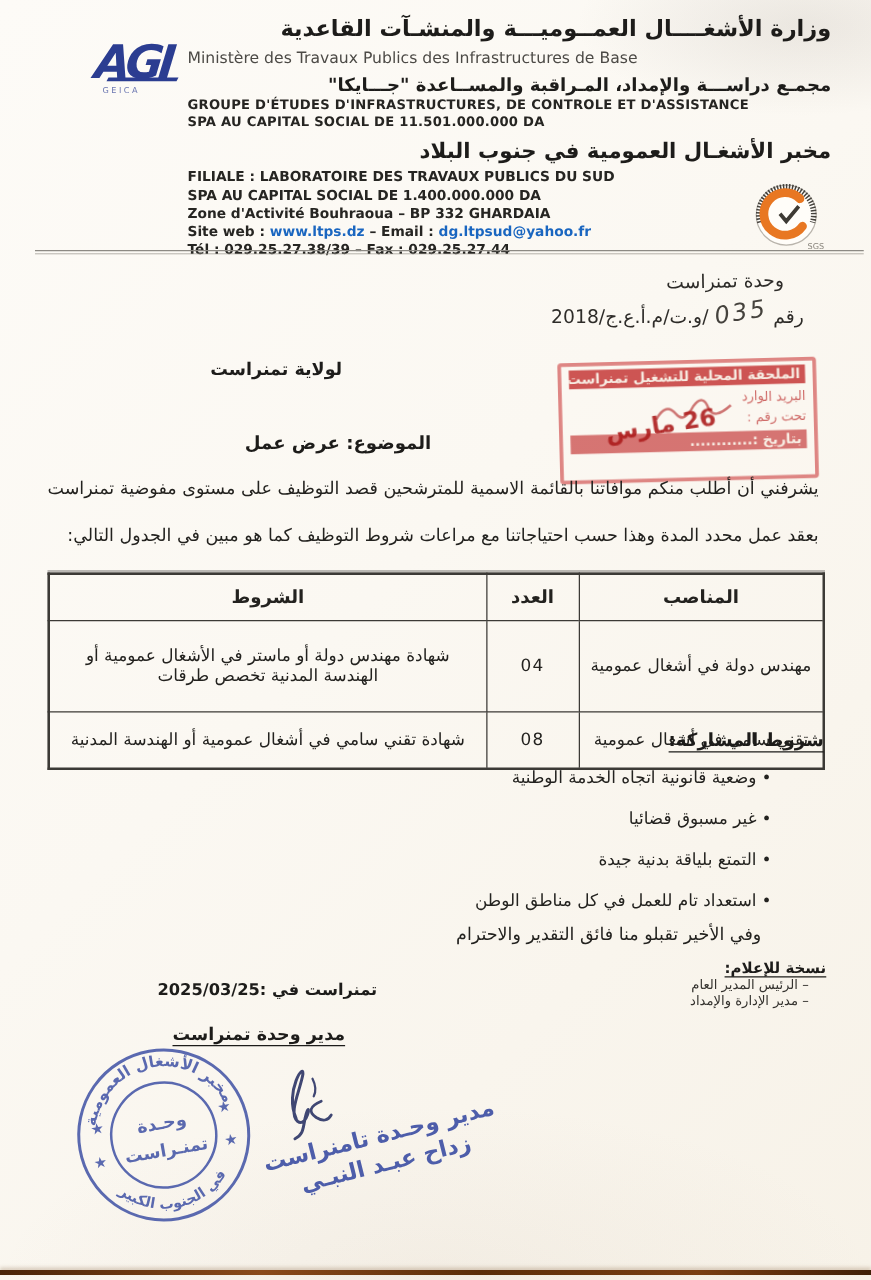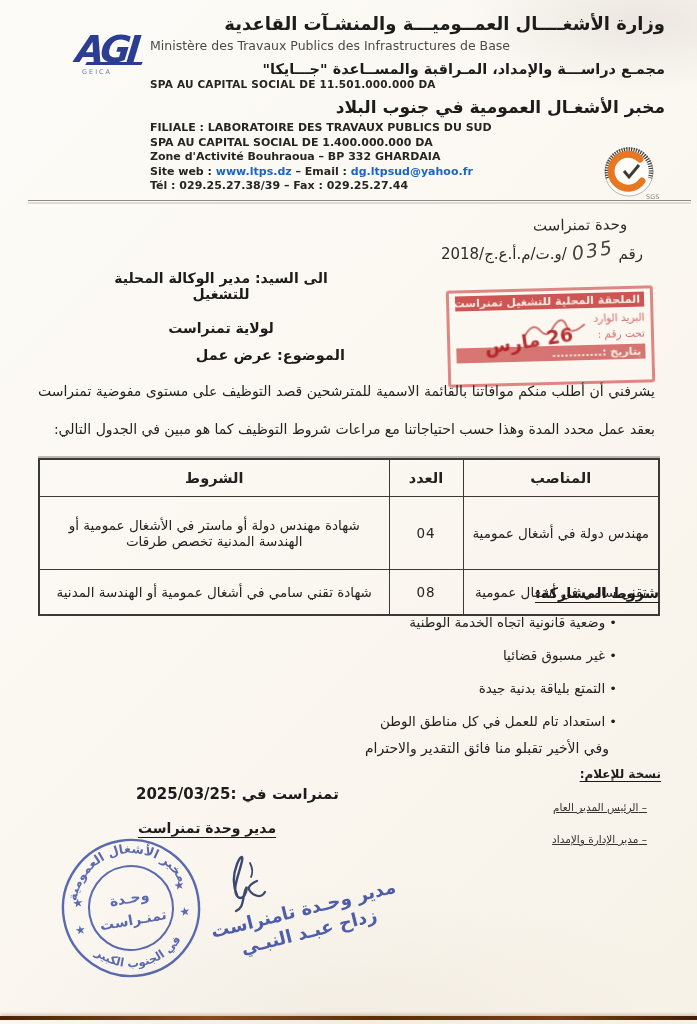--- a/index.html
+++ b/index.html
@@ -72,23 +72,23 @@
   
   .part-title{right:38px;top:585px;font-size:14.5px;font-weight:bold;direction:rtl;text-decoration:underline;text-underline-offset:4px;}
   .bullets{right:80px;top:613px;direction:rtl;font-size:13.5px;color:#23221f;}
   .bullet-item{margin-bottom:14px;line-height:19px;}
   .bullet-item::before{content:"• ";font-size:13px;}
   .closing{right:88px;top:740px;direction:rtl;font-size:14px;color:#23221f;}
 
   
   .copy-block{right:36px;top:767px;direction:rtl;}
   .copy-title{font-size:12px;font-weight:bold;text-decoration:underline;text-underline-offset:3px;}
-  .copy-item{font-size:10.5px;color:#34322e;margin-top:20px;margin-right:14px;text-decoration:underline;}
+  .copy-item{font-size:10.5px;color:#34322e;margin-top:1px;margin-right:14px;}
   .copy-item::before{content:"–  ";}
-  .date-line{left:136px;top:785px;font-size:15px;font-weight:bold;direction:rtl;}
+  .date-line{left:126px;top:785px;font-size:13px;font-weight:bold;direction:rtl;}
   .signer-title{left:138px;top:820px;font-size:14px;font-weight:bold;direction:rtl;
     text-decoration:underline;text-underline-offset:4px;}
 
   .round-stamp{left:58px;top:835px;width:146px;height:146px;transform:rotate(-10deg);opacity:.85;}
   .signature{left:205px;top:843px;opacity:.9;}
   .name-stamp{left:186px;top:898px;width:240px;transform:rotate(-14deg);direction:rtl;
     text-align:center;color:#3f51a5;font-weight:bold;opacity:.92;}
   .name-stamp .n1{font-size:18px;letter-spacing:1px;}
   .name-stamp .n2{font-size:18px;letter-spacing:1px;margin-top:2px;}
 
@@ -105,20 +105,21 @@
     <div class="agi-letters">AGI</div>
     <div class="agi-bar"></div>
     <div class="agi-sub">GEICA</div>
   </div>
 
 
   <div class="abs header-text">
     <div class="ministry-ar rtl">وزارة الأشغــــال العمــوميـــة والمنشـآت القاعدية</div>
     <div class="ministry-fr">Ministère des Travaux Publics des Infrastructures de Base</div>
     <div class="group-ar rtl">مجمـع دراســـة والإمداد، المـراقبة والمســاعدة "جـــايكا"</div>
+    <div class="fr-small">GROUPE D'ÉTUDES D'INFRASTRUCTURES, DE CONTROLE ET D'ASSISTANCE</div>
     <div class="fr-small">SPA AU CAPITAL SOCIAL DE 11.501.000.000 DA</div>
     <div class="lab-ar rtl">مخبر الأشغـال العمومية في جنوب البلاد</div>
     <div class="fr-line" style="margin-top:4px;">FILIALE : LABORATOIRE DES TRAVAUX PUBLICS DU SUD</div>
     <div class="fr-line">SPA AU CAPITAL SOCIAL DE 1.400.000.000 DA</div>
     <div class="fr-line">Zone d'Activité Bouhraoua – BP 332 GHARDAIA</div>
     <div class="fr-line">
       <span>Site web : </span><span class="link">www.ltps.dz</span><span> – Email : </span><span class="link">dg.ltpsud@yahoo.fr</span>
     </div>
     <div class="fr-line">Tél : 029.25.27.38/39 – Fax : 029.25.27.44</div>
   </div>
@@ -147,21 +148,20 @@
     <div class="rs-line">البريد الوارد</div>
     <div class="rs-line">تحت رقم :</div>
     <div class="rs-band" style="margin-top:5px;opacity:.8;">بتاريخ :............</div>
     <div class="rs-hand">26 مارس</div>
     <svg class="rs-scribble" width="70" height="34" viewBox="0 0 70 34">
       <path d="M4,22 q8,-14 16,-4 q6,8 14,-6 q8,-10 12,2 q4,10 18,-2" fill="none" stroke="rgba(175,30,30,.75)" stroke-width="2"></path>
     </svg>
   </div>
 
   <div class="abs addressee">
-    <div>الى السيد: مدير الوكالة المحلية للتشغيل</div>
     <div class="l2">لولاية تمنراست</div>
   </div>
 
   <div class="abs subject">الموضوع: عرض عمل</div>
 
   <div class="abs body-par">يشرفني أن أطلب منكم موافاتنا بالقائمة الاسمية للمترشحين قصد التوظيف على مستوى مفوضية تمنراست بعقد عمل محدد المدة وهذا حسب احتياجاتنا مع مراعات شروط التوظيف كما هو مبين في الجدول التالي:</div>
 
   <table class="abs jobs-table">
     <colgroup>
         <col class="col-pos">

